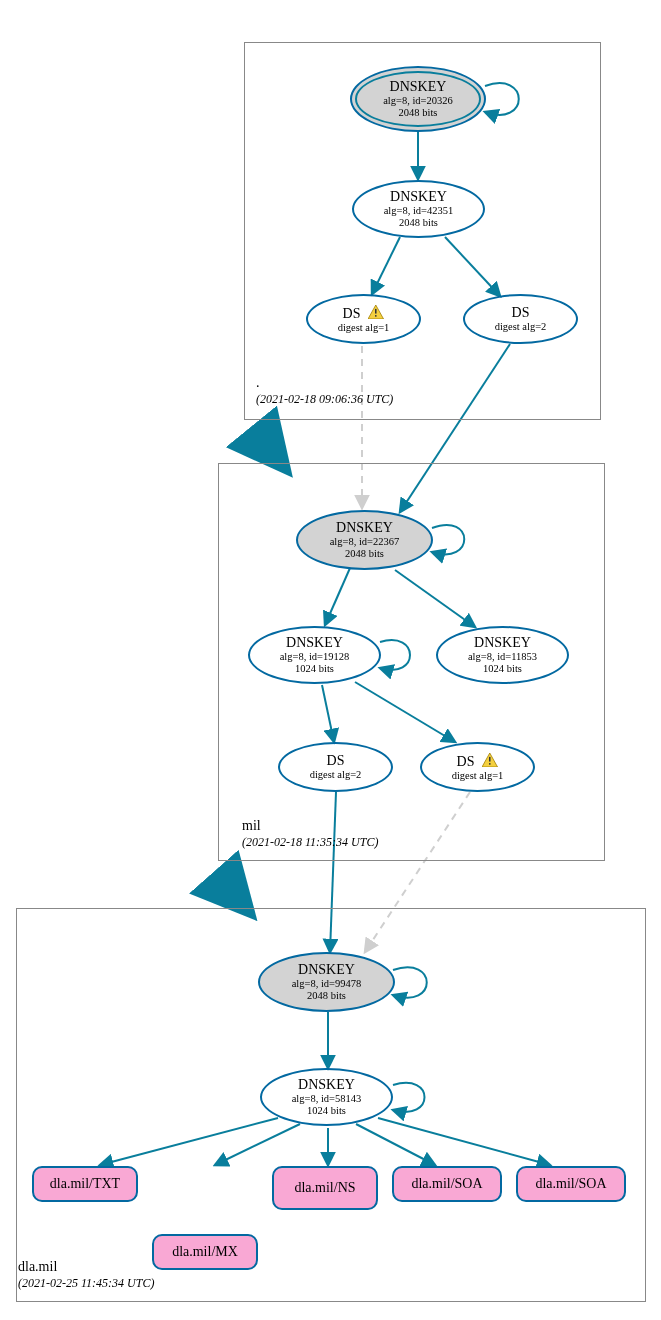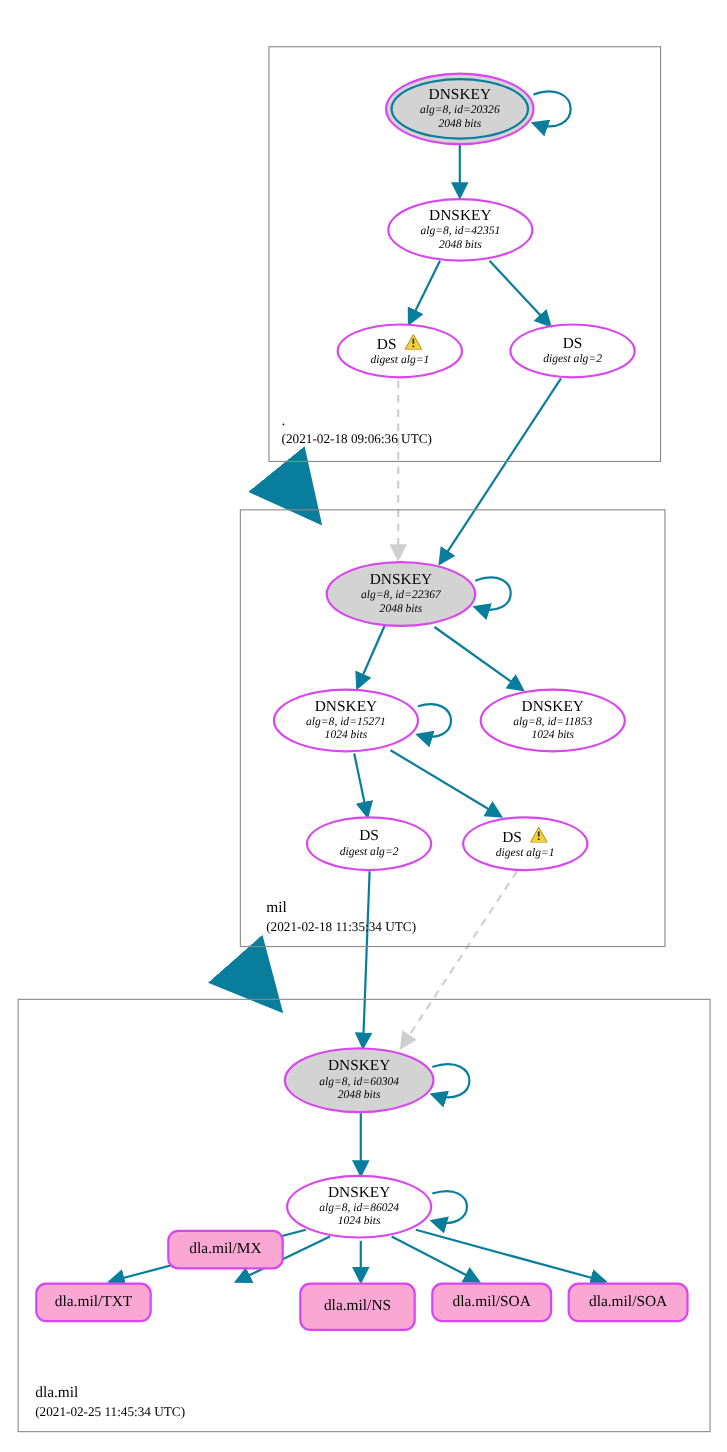--- a/index.html
+++ b/index.html
@@ -16,24 +16,25 @@
     border: 1px solid #888;
     background: transparent;
   }
   .zone-label {
     position: absolute;
     font-size: 14px;
     line-height: 1.3;
   }
   .zone-label .ts {
     font-size: 12px;
+    font-style: italic;
   }
   .node {
     position: absolute;
-    border: 2px solid #d946ef;
+    border: 2px solid #0369a1;
     text-align: center;
     display: flex;
     flex-direction: column;
     justify-content: center;
     align-items: center;
     box-sizing: border-box;
   }
   .ellipse {
     border-radius: 50%;
   }
@@ -51,21 +52,20 @@
   .rect {
     border-radius: 10px;
     background: #f9a8d4;
   }
   .title {
     font-size: 14px;
   }
   .sub {
     font-size: 10.5px;
     line-height: 1.15;
-    font-style: italic;
   }
   .warn {
     display: inline-flex;
     width: 16px;
     height: 14px;
     margin-left: 4px;
     vertical-align: -1px;
   }
   svg.edges {
     position: absolute;
@@ -143,21 +143,21 @@
   <div class="ts">(2021-02-18 09:06:36 UTC)</div>
 </div>
 
 <div class="zone-box" style="left:218px; top:463px; width:385px; height:396px;"></div>
 <div class="zone-label" style="left:242px; top:817px;">
   <div>mil</div>
   <div class="ts">(2021-02-18 11:35:34 UTC)</div>
 </div>
 
 <div class="zone-box" style="left:16px; top:908px; width:628px; height:392px;"></div>
-<div class="zone-label" style="left:32px; top:1258px;">
+<div class="zone-label" style="left:18px; top:1258px;">
   <div>dla.mil</div>
   <div class="ts">(2021-02-25 11:45:34 UTC)</div>
 </div>
 
 <div class="node ellipse ksk double" style="left:350px; top:66px; width:136px; height:66px;">
   <div class="title">DNSKEY</div>
   <div class="sub">alg=8, id=20326</div>
   <div class="sub">2048 bits</div>
 </div>
 
@@ -187,21 +187,21 @@
 </div>
 
 <div class="node ellipse ksk" style="left:296px; top:510px; width:137px; height:60px;">
   <div class="title">DNSKEY</div>
   <div class="sub">alg=8, id=22367</div>
   <div class="sub">2048 bits</div>
 </div>
 
 <div class="node ellipse" style="left:248px; top:626px; width:133px; height:58px;">
   <div class="title">DNSKEY</div>
-  <div class="sub">alg=8, id=15271</div>
+  <div class="sub">alg=8, id=19128</div>
   <div class="sub">1024 bits</div>
 </div>
 
 <div class="node ellipse" style="left:436px; top:626px; width:133px; height:58px;">
   <div class="title">DNSKEY</div>
   <div class="sub">alg=8, id=11853</div>
   <div class="sub">1024 bits</div>
 </div>
 
 <div class="node ellipse" style="left:278px; top:742px; width:115px; height:50px;">
@@ -218,34 +218,34 @@
           <rect x="9" y="5" width="2" height="6" fill="#333"></rect>
           <rect x="9" y="13" width="2" height="2" fill="#333"></rect>
         </svg>
     </span>
   </div>
   <div class="sub">digest alg=1</div>
 </div>
 
 <div class="node ellipse ksk" style="left:258px; top:952px; width:137px; height:60px;">
   <div class="title">DNSKEY</div>
-  <div class="sub">alg=8, id=60304</div>
+  <div class="sub">alg=8, id=99478</div>
   <div class="sub">2048 bits</div>
 </div>
 
 <div class="node ellipse" style="left:260px; top:1068px; width:133px; height:58px;">
   <div class="title">DNSKEY</div>
-  <div class="sub">alg=8, id=86024</div>
+  <div class="sub">alg=8, id=58143</div>
   <div class="sub">1024 bits</div>
 </div>
 
 <div class="node rect" style="left:32px; top:1166px; width:106px; height:36px;">
   <div class="title">dla.mil/TXT</div>
 </div>
-<div class="node rect" style="left:152px; top:1118px; width:106px; height:36px;">
+<div class="node rect" style="left:152px; top:1234px; width:106px; height:36px;">
   <div class="title">dla.mil/MX</div>
 </div>
 <div class="node rect" style="left:272px; top:1166px; width:106px; height:44px;">
   <div class="title">dla.mil/NS</div>
 </div>
 <div class="node rect" style="left:392px; top:1166px; width:110px; height:36px;">
   <div class="title">dla.mil/SOA</div>
 </div>
 <div class="node rect" style="left:516px; top:1166px; width:110px; height:36px;">
   <div class="title">dla.mil/SOA</div>

